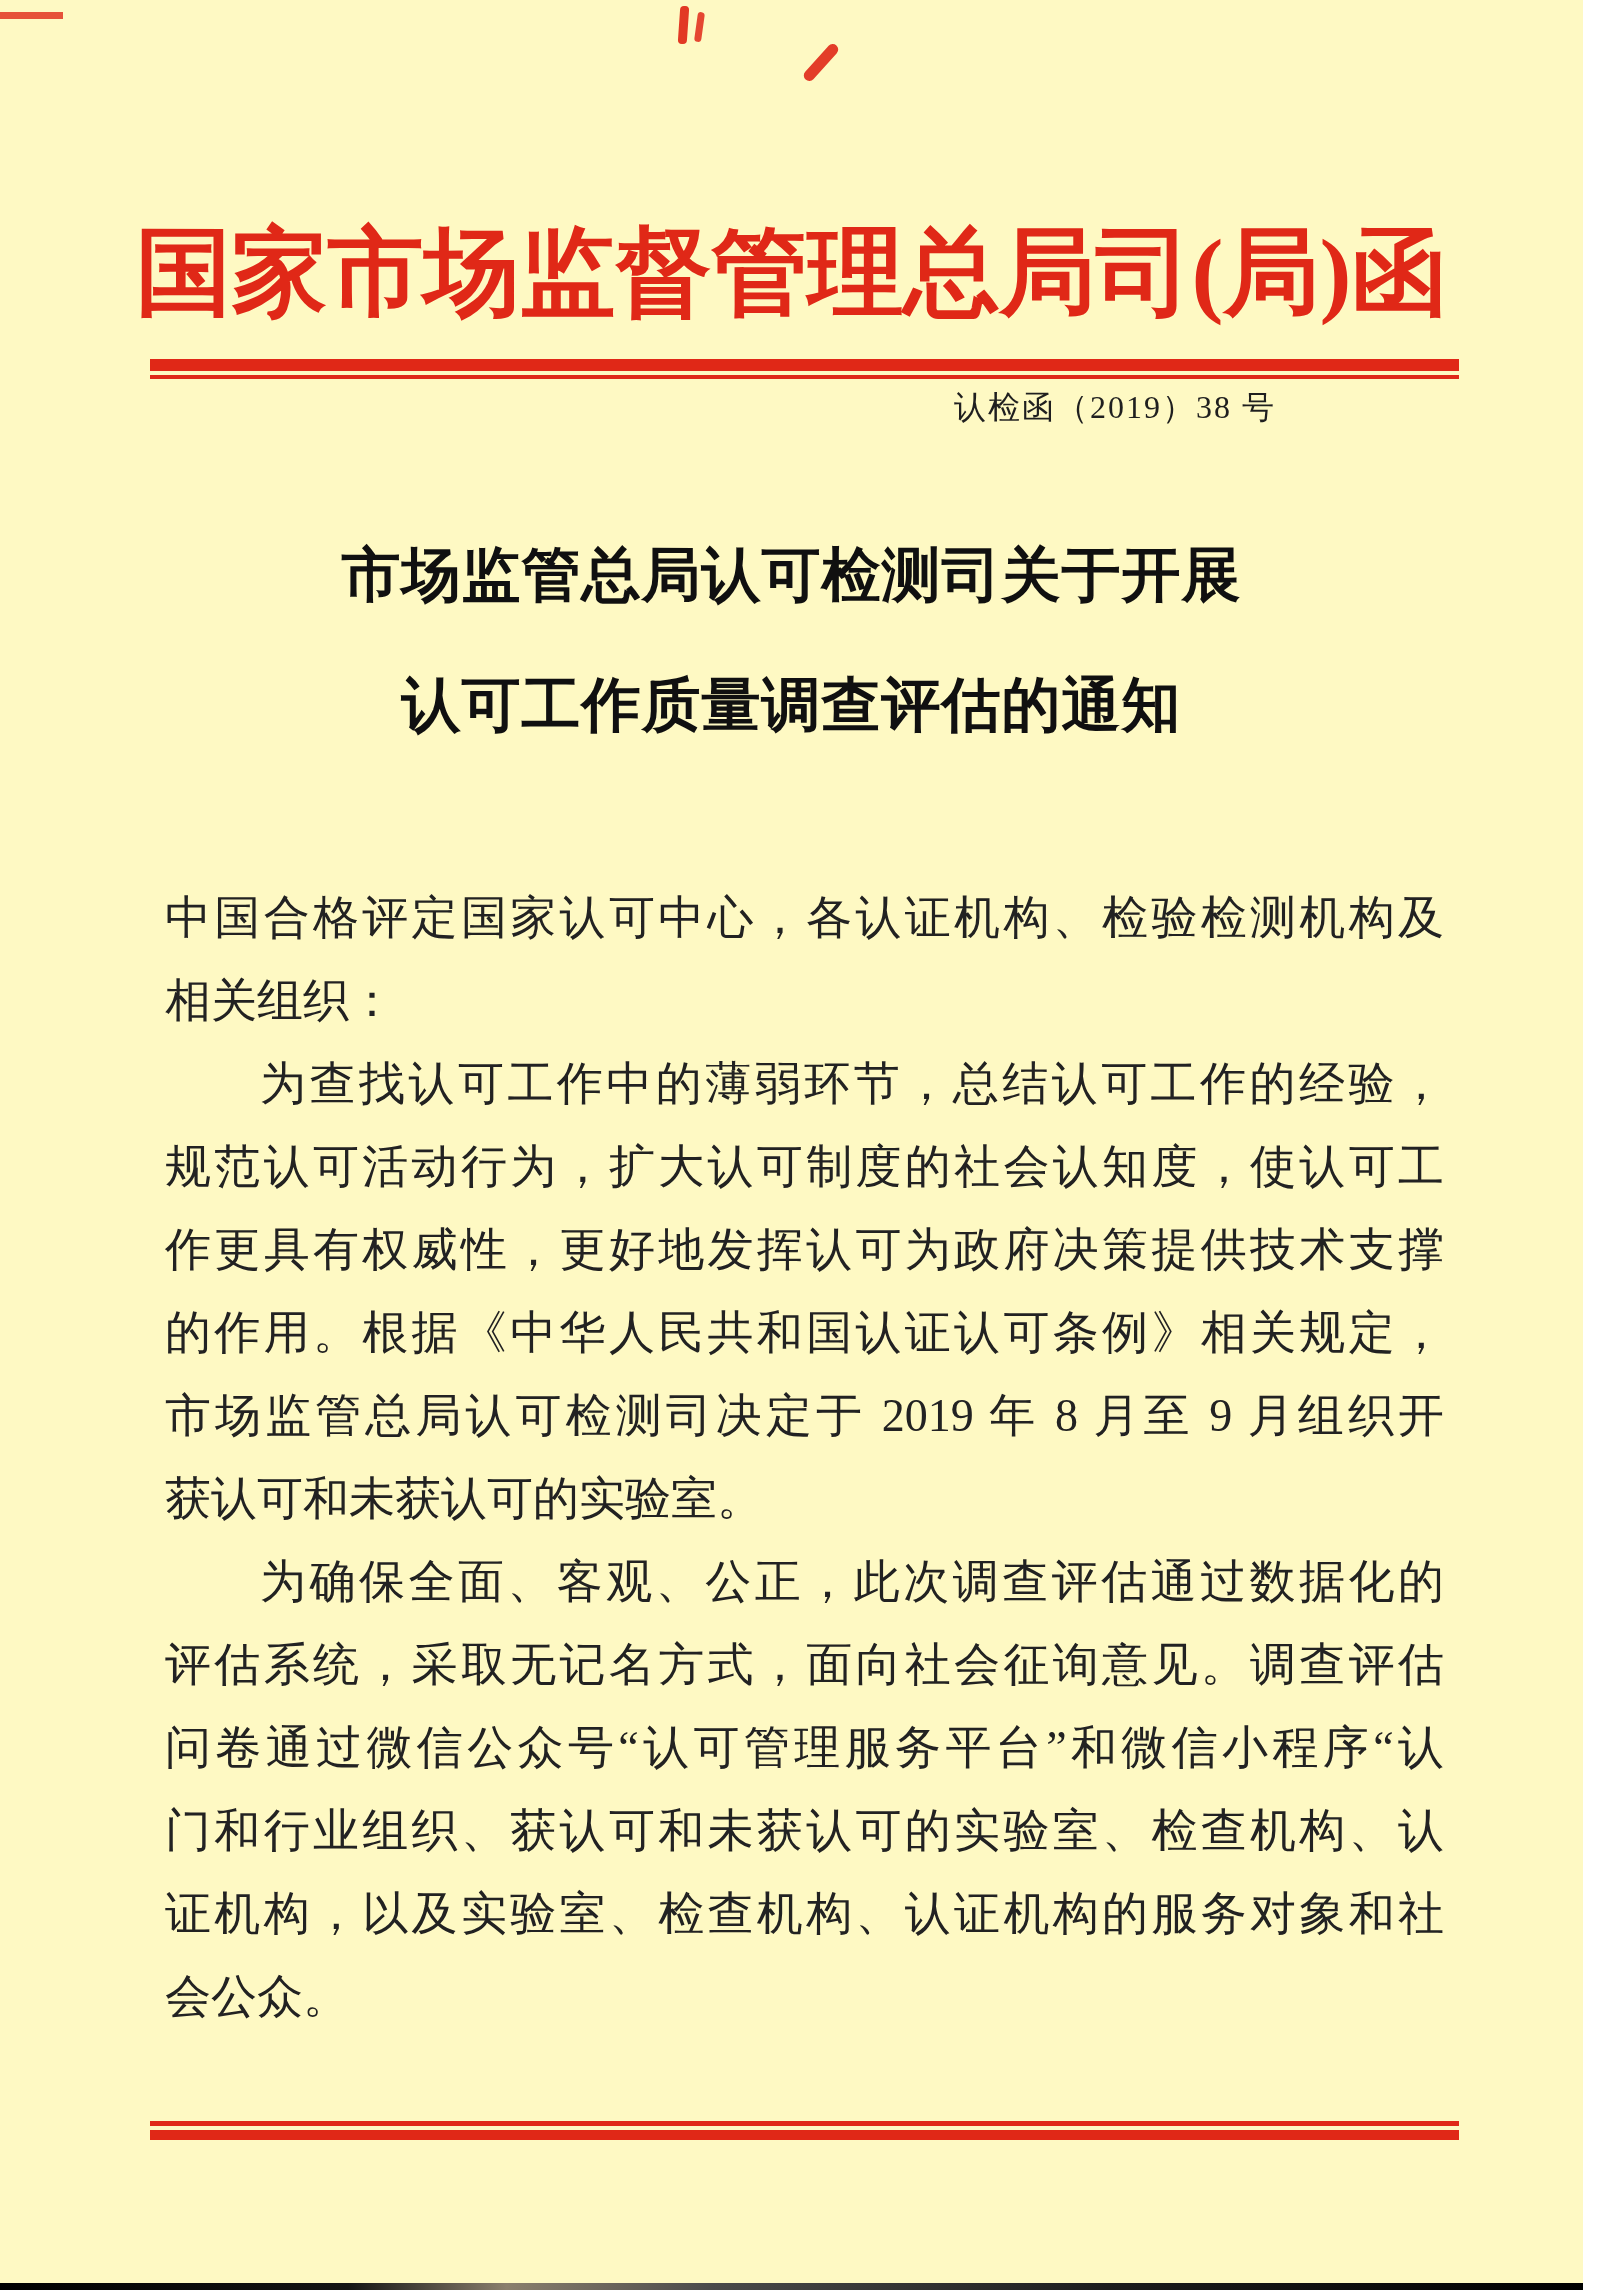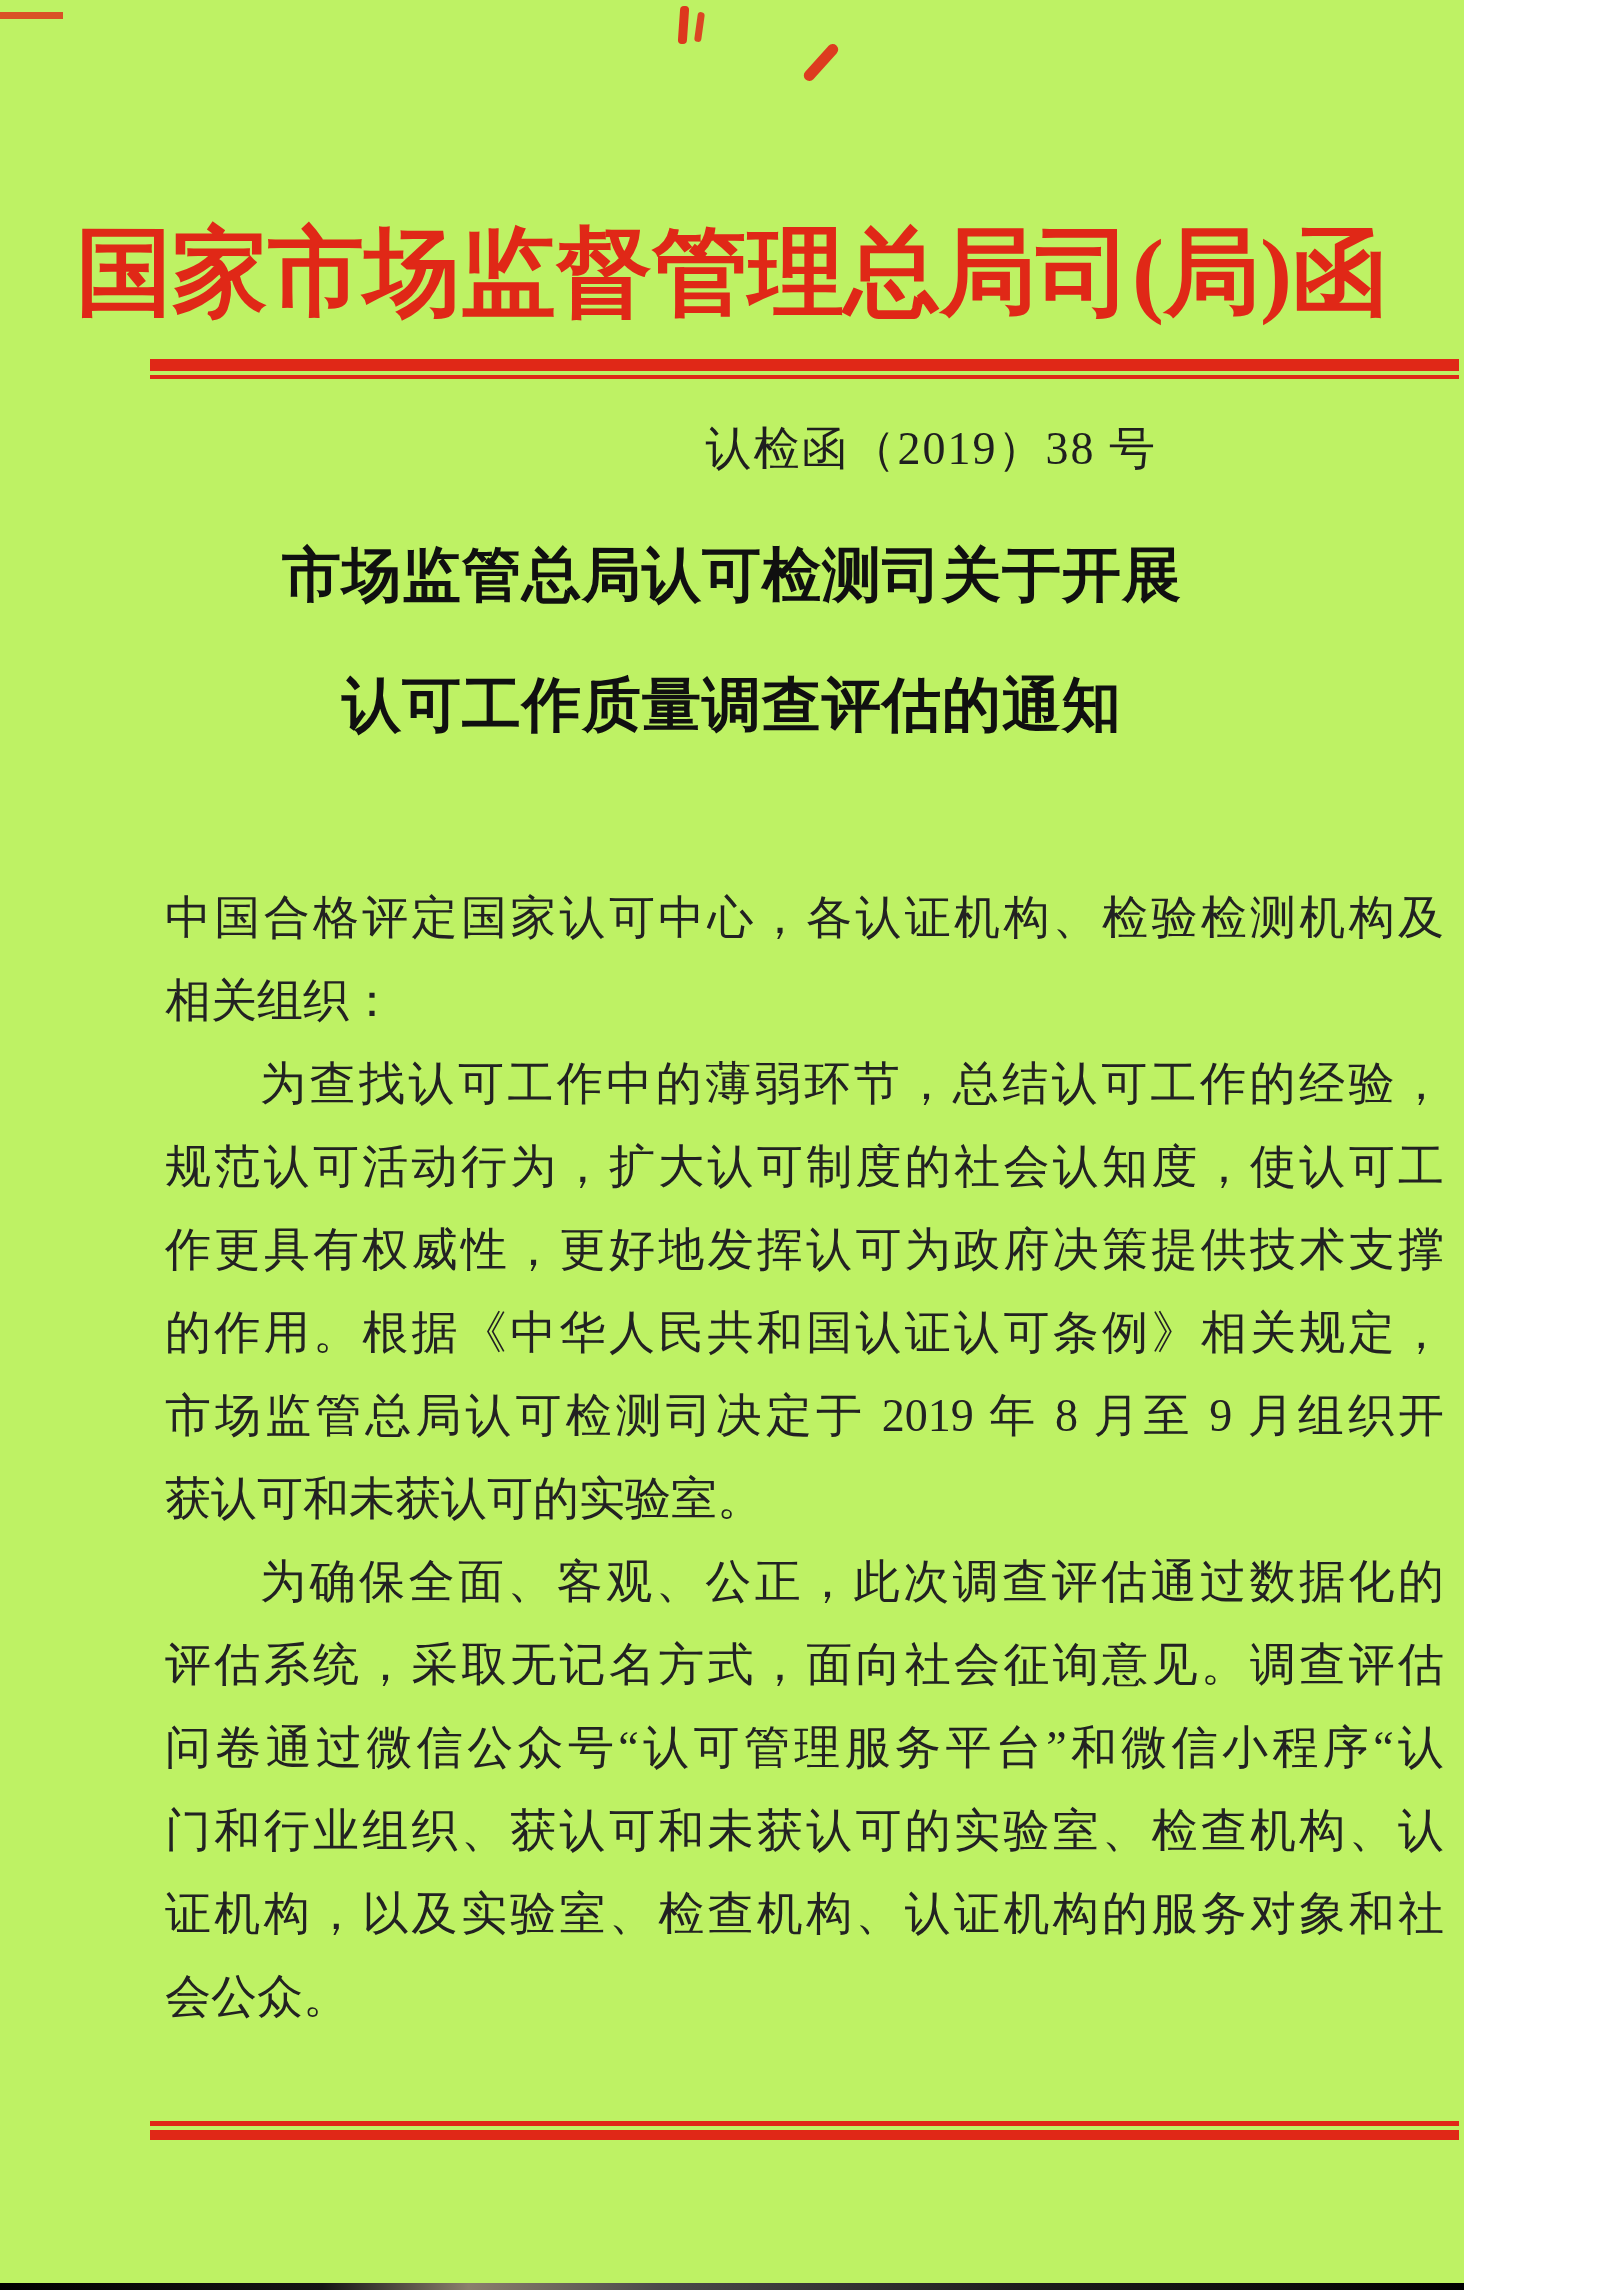--- a/index.html
+++ b/index.html
@@ -2,42 +2,41 @@
 <html><head>
 <meta charset="utf-8">
 <style>
   :root{
     --red:#e02817;
     --ink:#1f1f1f;
   }
   html,body{margin:0;padding:0;background:#ffffff;}
   .page{
     position:relative;
-    width:1464px;height:2291px;
-    background:#bef264;
+    width:1583px;height:2291px;
+    background:#fef9c3;
     font-family:"Liberation Serif","DejaVu Serif",serif;
     overflow:hidden;
   }
   
   .letterhead{
     position:absolute;top:220px;left:0;width:100%;
     margin:0;text-align:center;white-space:nowrap;
     font-size:96px;line-height:1.1;font-weight:bold;
     color:var(--red);
   }
   
   .rule-top{position:absolute;left:150px;width:1309px;top:359px;}
   .rule-top .bar-thick{height:12px;background:var(--red);}
   .rule-top .bar-thin{height:4px;background:var(--red);margin-top:4px;}
   
   .doc-number{
     position:absolute;top:386px;right:307px;
-    font-size:46px;letter-spacing:2px;color:var(--ink);
+    font-size:32px;letter-spacing:2px;color:var(--ink);
     white-space:nowrap;
-    margin-top:32px;
   }
   
   .notice-title{
     position:absolute;top:510px;left:0;width:100%;
     text-align:center;font-weight:bold;color:#101010;
     font-size:59px;line-height:130px;letter-spacing:1px;
   }
   
   .body-text{
     position:absolute;left:165px;top:876px;width:1279px;

